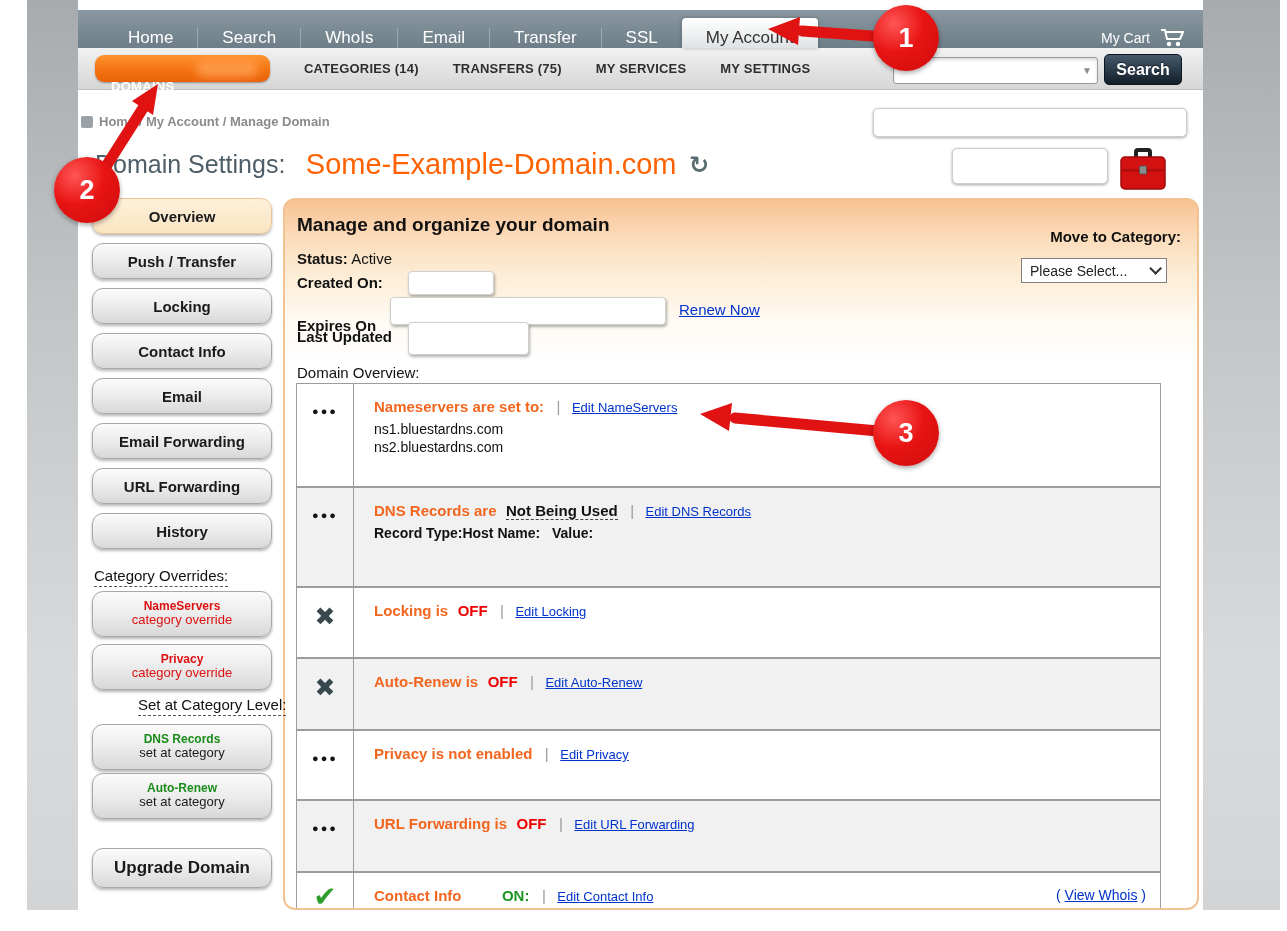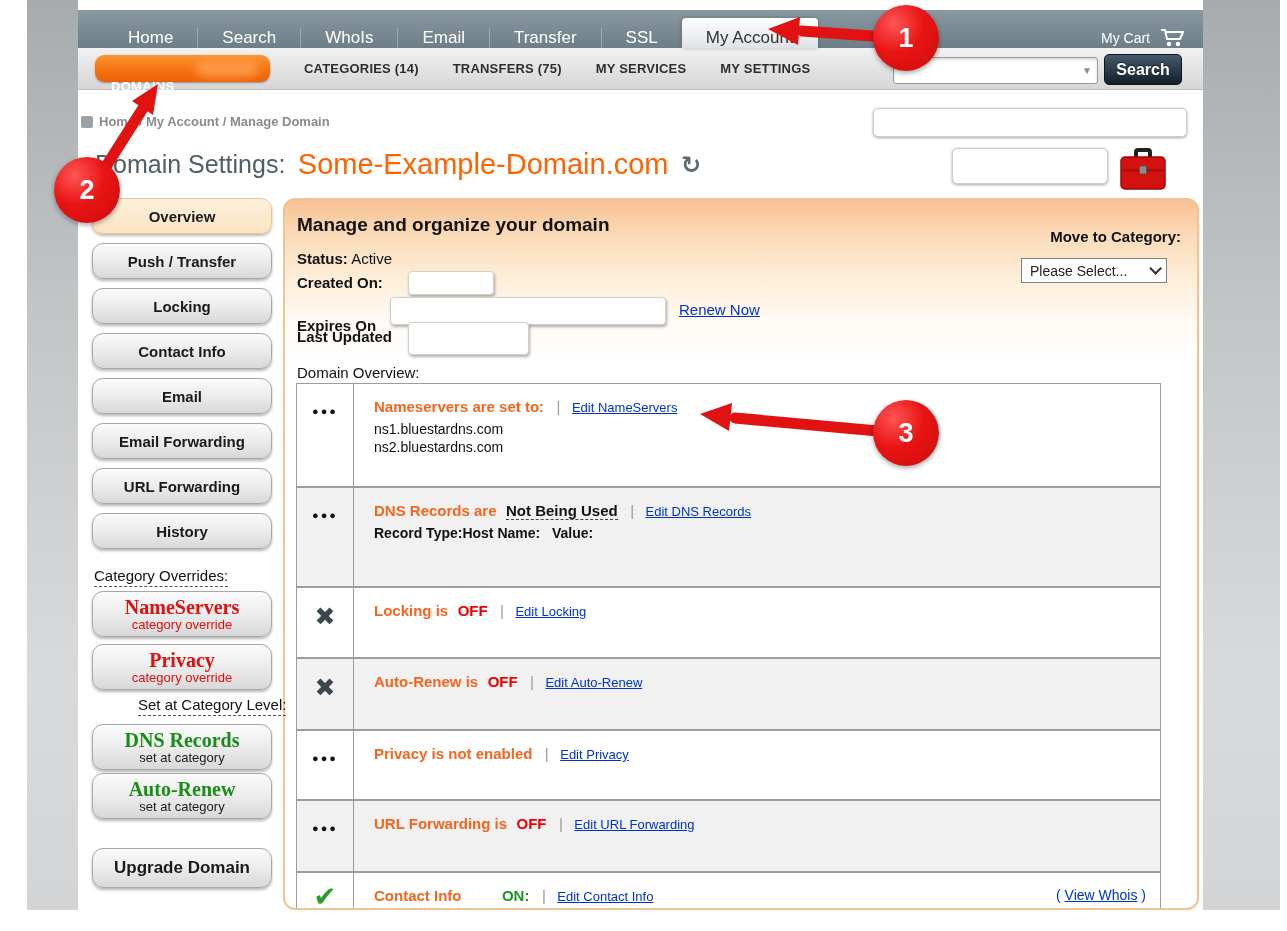--- a/index.html
+++ b/index.html
@@ -46,32 +46,32 @@
     display:flex; align-items:center; justify-content:center; cursor:pointer; text-shadow:0 -1px 1px rgba(0,0,0,.5); }
 
   
   .crumbrow { position:absolute; left:0; top:110px; width:1125px; height:26px; }
   .crumb-icon { position:absolute; left:3px; top:6px; width:12px; height:12px; background:#9aa2a8; border-radius:2px; }
   .crumbtext { position:absolute; left:21px; top:4px; font-size:13px; font-weight:bold; color:#8b8b8b; cursor:pointer; }
   .redact { background:#fff; border:1px solid #cdcdcd; border-radius:5px; box-shadow:0 1px 3px rgba(0,0,0,.35); }
   .box1 { left:795px; top:108px; width:314px; height:29px; }
   .titlerow { position:absolute; left:17px; top:148px; height:42px; white-space:nowrap; }
   .tprefix { font-size:25px; color:#4e5e68; vertical-align:middle; }
-  .tdomain { font-size:29px; color:#ff6200; vertical-align:middle; margin-left:8px; }
+  .tdomain { font-size:29px; color:#ff6200; vertical-align:middle; margin-left:16px; }
   .refresh { font-size:24px; color:#5c6c74; font-weight:bold; vertical-align:middle; margin-left:8px; cursor:pointer; }
   .box2 { left:874px; top:148px; width:156px; height:36px; }
 
   
   .sbtn { position:absolute; left:14px; width:180px; height:36px; border-radius:11px;
     border:1px solid #a8a8a8; background:linear-gradient(180deg,#fbfbfb 0%,#ececec 50%,#d8d8d8 100%);
     box-shadow:0 2px 3px rgba(0,0,0,.28); display:flex; align-items:center; justify-content:center;
     font-size:15px; font-weight:bold; color:#1a1a1a; cursor:pointer; z-index:3; }
   .sbtn.active { background:linear-gradient(180deg,#fdf0da 0%,#fbe4c2 100%); border-color:#ecc596; }
   .sbtn2 { height:46px; flex-direction:column; line-height:1.1; }
-  .sbtn2 .t1 { font-size:20px; font-weight:bold;font-family:Liberation Serif, serif; }
+  .sbtn2 .t1 { font-size:12px; font-weight:bold; }
   .sbtn2 .t2 { font-size:13px; font-weight:normal; }
   .red-t { color:#dd1111; }
   .green-t { color:#1a8c1a; }
   .sidehead { position:absolute; left:16px; font-size:15px; color:#111;
     border-bottom:1px dashed #555; padding-bottom:2px; z-index:3; }
 
   
   .panel { position:absolute; left:205px; top:198px; width:916px; height:712px;
     border:2px solid #f2c392; border-radius:12px; overflow:hidden;
     background:linear-gradient(180deg,#f8c193 0px,#fbdcba 38px,#fdeed8 78px,#fffaf3 120px,#ffffff 160px); }

